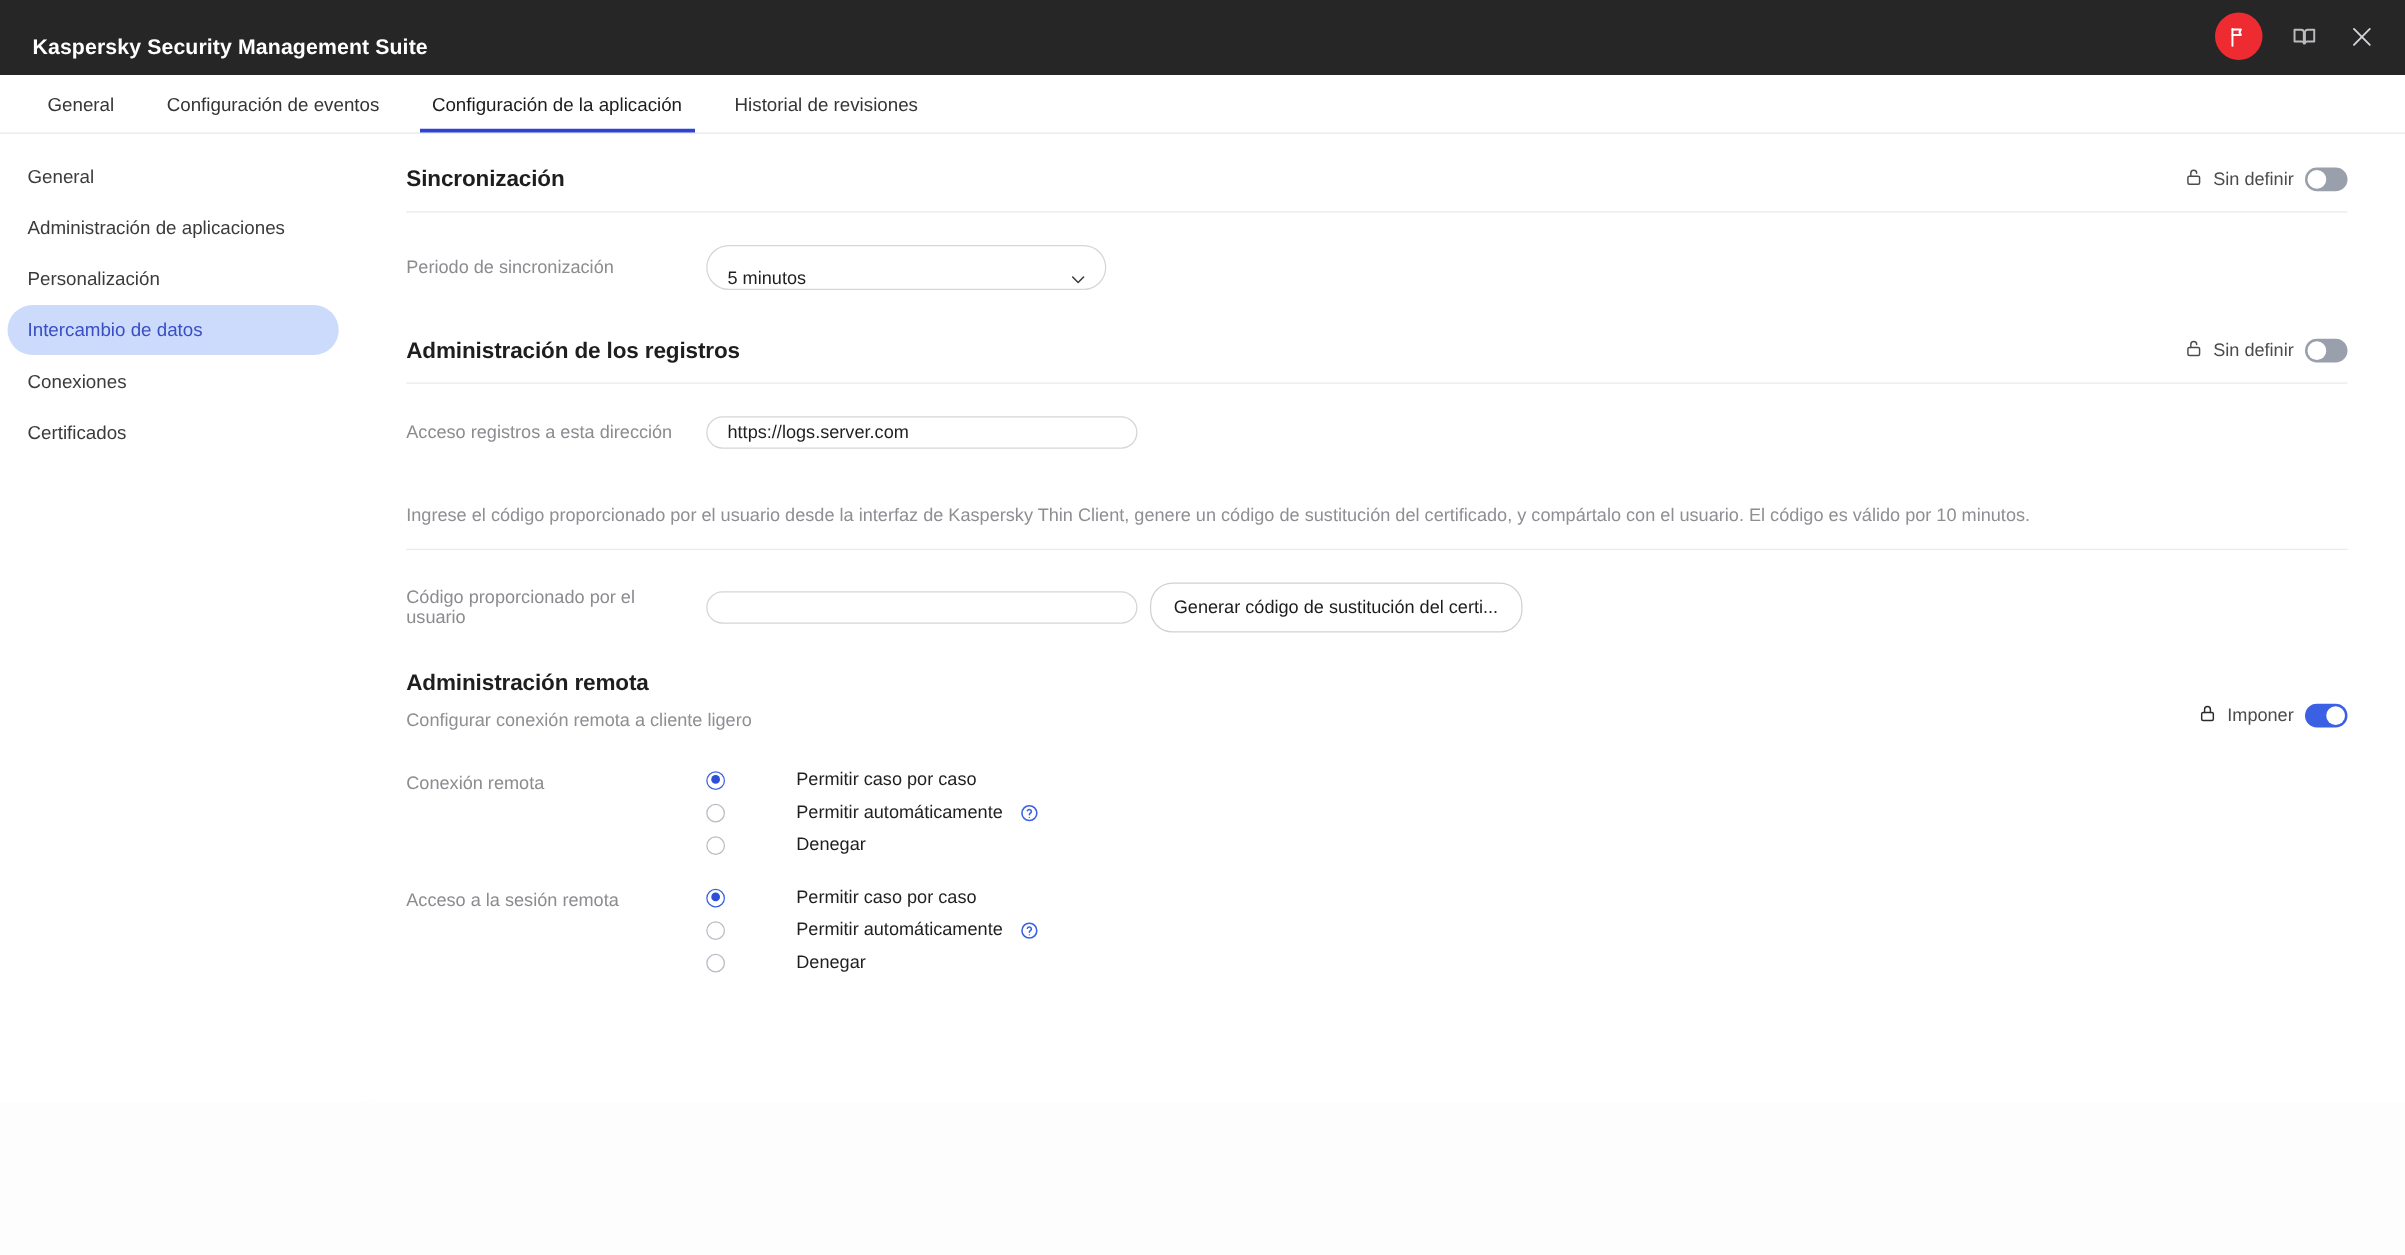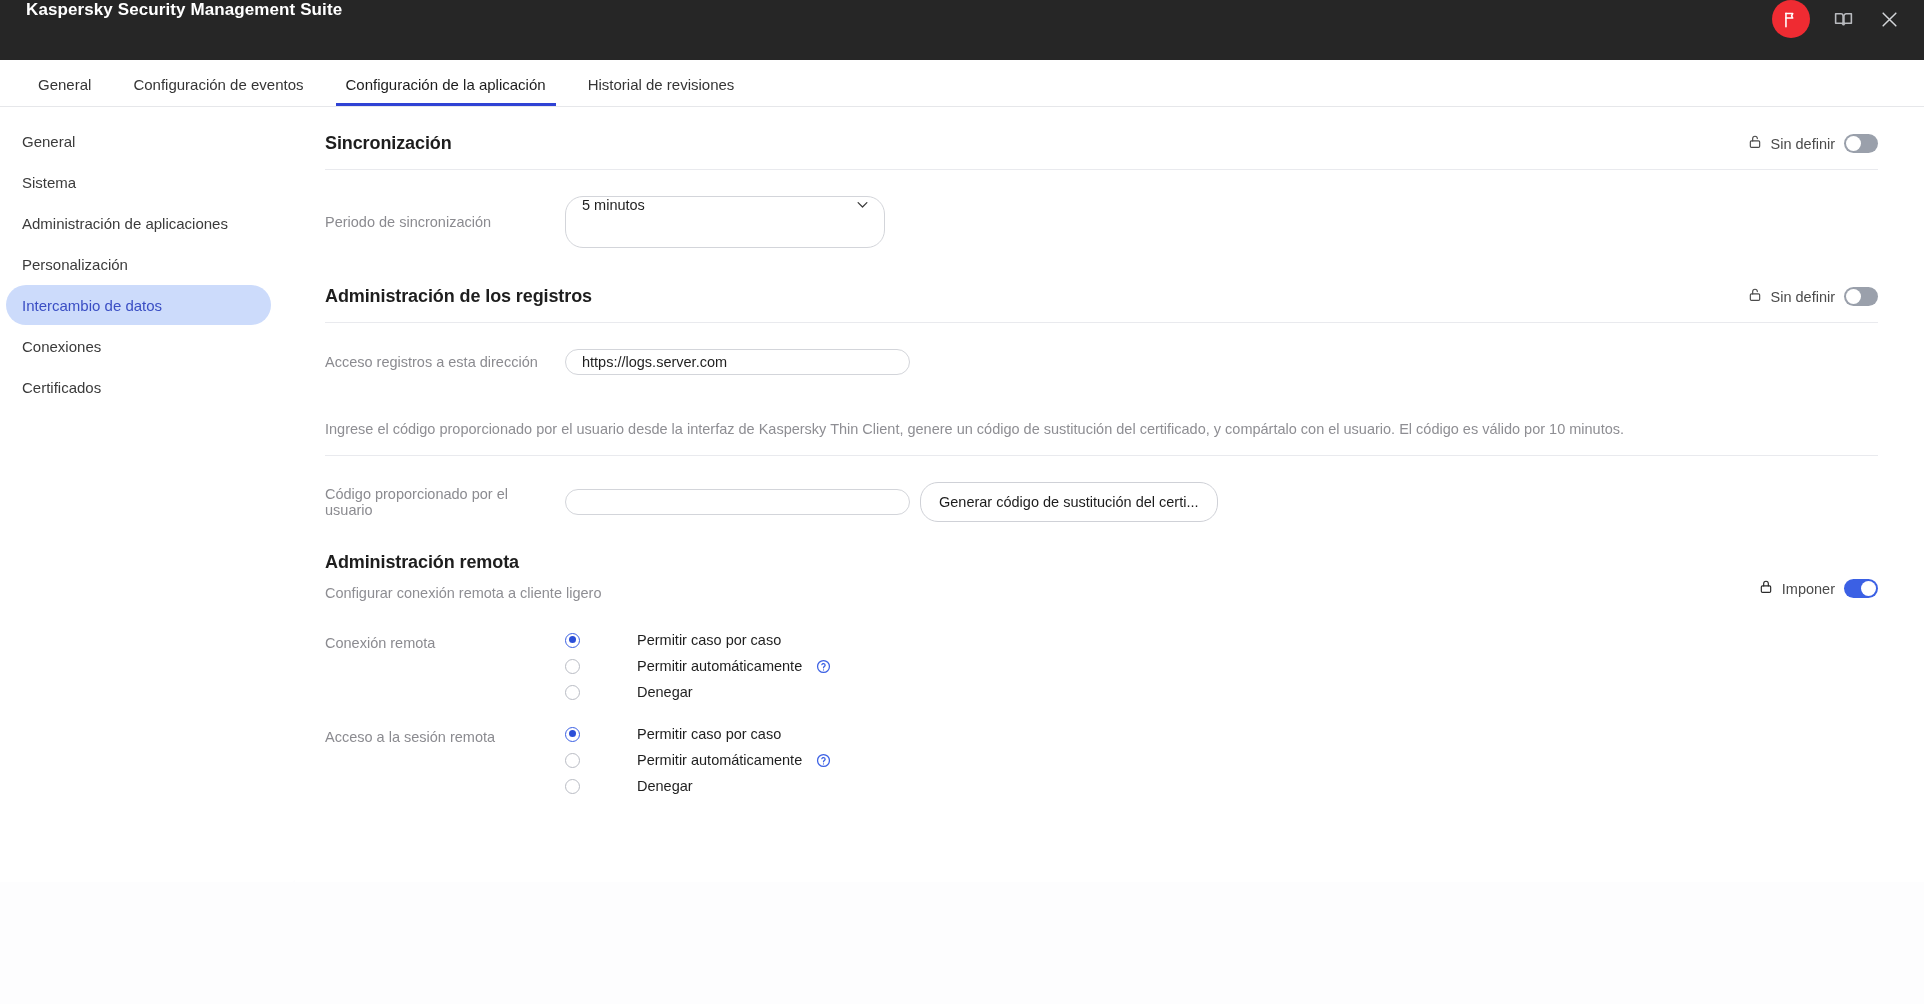--- a/index.html
+++ b/index.html
@@ -9,22 +9,22 @@
     font-family: "Liberation Sans", sans-serif;
     -webkit-font-smoothing: antialiased;
     overflow: hidden;
   }
 
   
   .titlebar {
     height: 60px;
     background: #262626;
     display: flex;
-    align-items: flex-start;
-    padding: 0 22px 0 26px;
+    align-items: flex-end;
+    padding: 0 22px 12px 26px;
   }
   .app-title {
     color: #ffffff;
     font-size: 17px;
     font-weight: 700;
     letter-spacing: 0.1px;
   }
   .titlebar-right {
     margin-left: auto;
     display: flex;
@@ -179,26 +179,26 @@
     width: 240px;
     min-width: 240px;
     font-size: 14.5px;
     color: #8b8b90;
     padding-right: 14px;
   }
   .field-label.top { align-self: flex-start; padding-top: 3px; }
 
   .ctl-select {
     width: 320px;
-    height: 52px;
+    height: 36px;
     border: 1px solid #d3d5da;
     border-radius: 18px;
     background: #fff;
     display: flex;
-    align-items: flex-start;
+    align-items: flex-end;
     padding: 0 14px 0 16px;
     font-size: 14.5px;
     color: #1f1f1f;
     cursor: pointer;
   }
   .ctl-select .chev { margin-left: auto; display:flex; }
 
   .ctl-input {
     width: 345px;
     height: 23px;
@@ -308,23 +308,20 @@
   <div class="tab">Configuración de eventos</div>
   <div class="tab active">Configuración de la aplicación</div>
   <div class="tab">Historial de revisiones</div>
 </div>
 
 <div class="body-wrap">
 
   <div class="sidebar">
     <div class="side-item">
       <span>General</span>
-    </div>
-    <div class="side-item">
-      <span>Sistema</span>
     </div>
     <div class="side-item">
       <span>Administración de aplicaciones</span>
     </div>
     <div class="side-item">
       <span>Personalización</span>
     </div>
     <div class="side-item active">
       <span>Intercambio de datos</span>
     </div>

